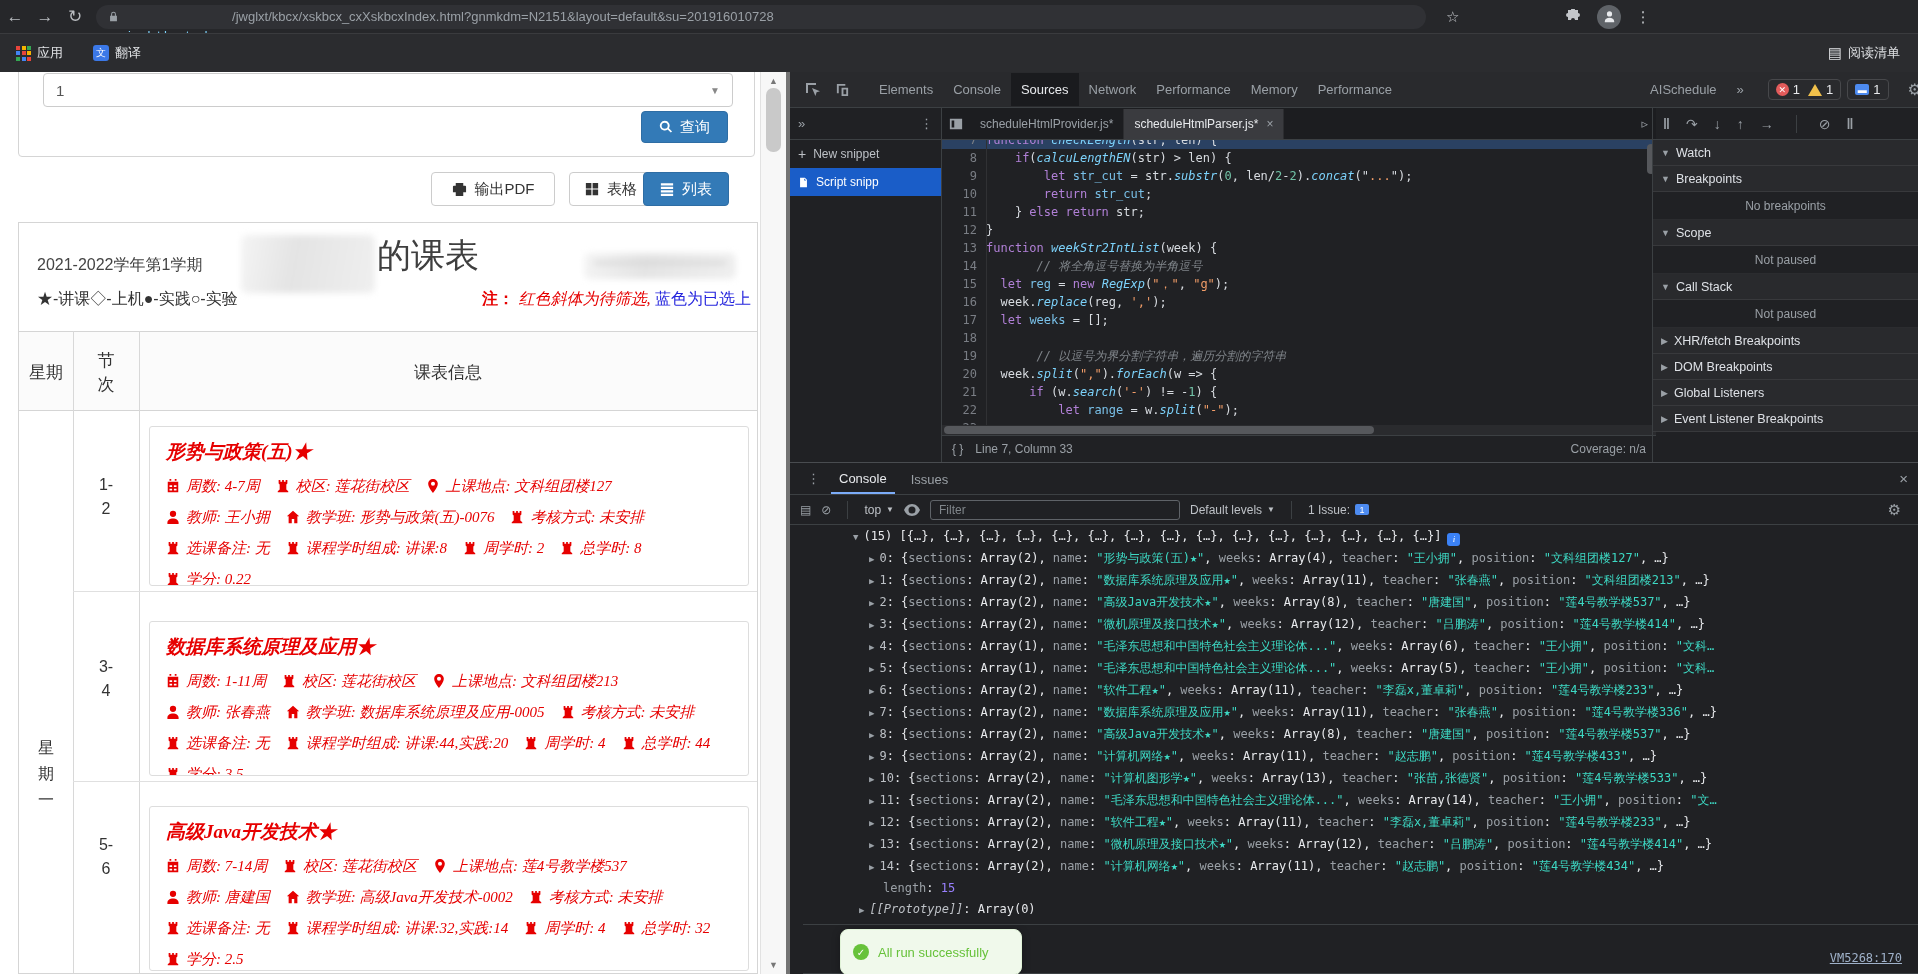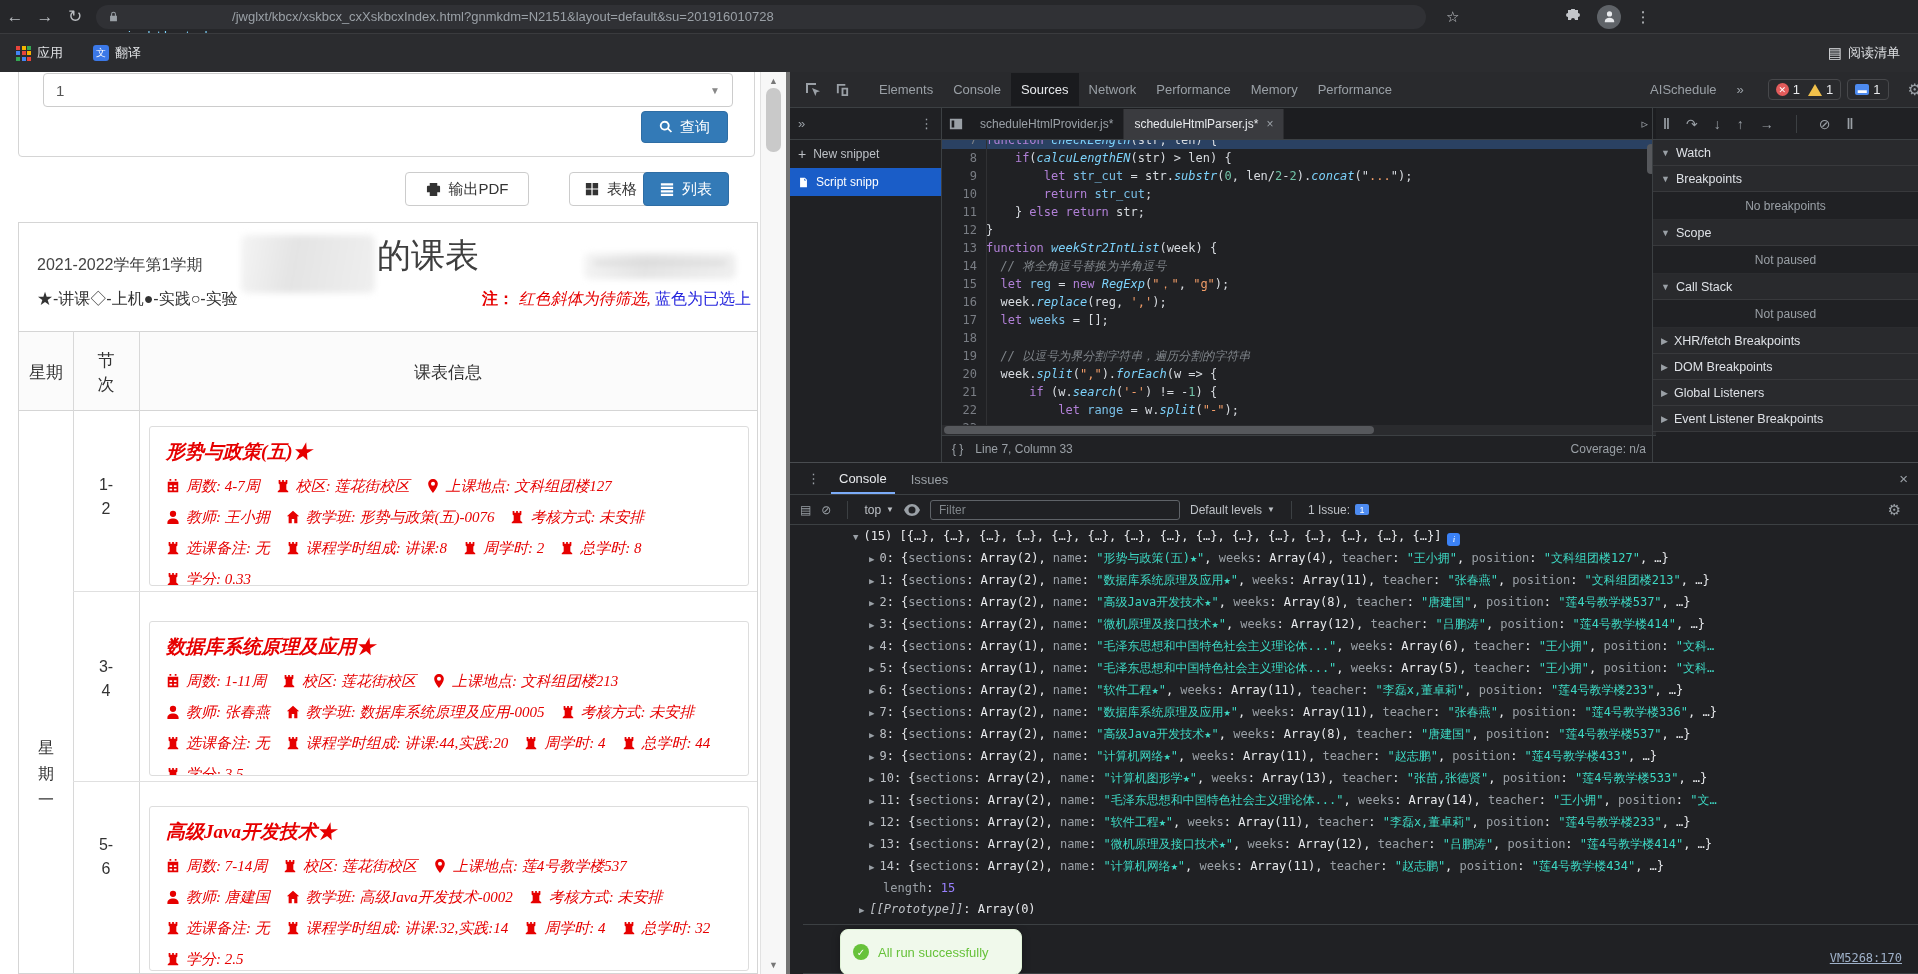--- a/index.html
+++ b/index.html
@@ -31,21 +31,21 @@
     border:1px solid #d5d5d5; border-radius:4px; }
   #week-select { position:absolute; left:24px; top:14px; width:690px; height:34px; border:1px solid #ccc;
     border-radius:4px; display:flex; align-items:center; padding:0 12px; font-size:15px; color:#555; cursor:pointer; }
   #week-select .caret { margin-left:auto; color:#888; font-size:10px; }
   #query-btn { position:absolute; left:622px; top:52px; width:87px; height:32px; background:#337ab7;
     border:1px solid #2e6da4; border-radius:4px; color:#fff; font-size:15px; display:flex; gap:7px;
     align-items:center; justify-content:center; cursor:pointer; }
   .pg-btn { position:absolute; top:100px; height:34px; background:#fff; border:1px solid #ccc; border-radius:4px;
     color:#333; font-size:15px; display:flex; gap:8px; align-items:center; justify-content:center; cursor:pointer; }
   .pg-btn svg { fill:#333; }
-  #btn-pdf { left:405px; width:124px; }
+  #btn-pdf { left:431px; width:124px; }
   #btn-table { left:569px; width:84px; }
   #btn-list { left:643px; width:86px; background:#337ab7; border-color:#2e6da4; color:#fff; }
   #btn-list svg { fill:#fff; }
   #sched { position:absolute; left:18px; top:150px; width:740px; height:752px; border:1px solid #d5d5d5; }
   #sem { position:absolute; left:18px; top:32px; font-size:16px; color:#444; }
   #legend { position:absolute; left:18px; top:66px; font-size:16px; color:#333; }
   #sched-title { position:absolute; left:358px; top:10px; font-size:34px; color:#3f3f3f; }
   .blob { position:absolute; background:linear-gradient(100deg,#f4f4f4,#e4e4e4 40%,#efefef);
     filter:blur(3px); border-radius:6px; }
   #blob-name { left:222px; top:12px; width:134px; height:58px; }
@@ -118,21 +118,21 @@
   #ftabs .right-ic { margin-left:auto; margin-right:8px; }
   #code { position:absolute; top:32px; left:0; right:0; bottom:27px; overflow:hidden;
     font-family:"DejaVu Sans Mono","Liberation Mono",monospace; font-size:12px; line-height:18px; }
   #gutterline { position:absolute; left:44px; top:0; bottom:0; width:1px; background:#303134; }
   .cl { display:flex; height:18px; white-space:pre; }
   .ln { flex:0 0 44px; text-align:right; padding-right:9px; color:#7a7e85; cursor:pointer; }
   .cx { color:#d7dbe0; }
   #sliver { height:9px; overflow:hidden; }
   #sliver .cl { margin-top:-9px; background:#2a4162; }
   .tk-k{color:#b180d7;} .tk-f{color:#7dd3fc;font-style:italic;} .tk-v{color:#79c0e8;} .tk-s{color:#f29d68;}
-  .tk-n{color:#72c3a7;} .tk-c{color:#80868b; font-style:italic;} .tk-p{color:#d7dbe0;}
+  .tk-n{color:#72c3a7;} .tk-c{color:#80868b; font-style:italic;margin-left:36px;} .tk-p{color:#d7dbe0;}
   #hscroll { position:absolute; left:0; right:0; bottom:27px; height:10px; background:#2a2b2e; }
   #hscroll .th2 { position:absolute; left:2px; top:1px; height:8px; width:430px; background:#56585c; border-radius:4px; cursor:pointer; }
   #vscroll { position:absolute; right:0; top:32px; bottom:37px; width:10px; }
   #vscroll .th2 { position:absolute; top:4px; left:1px; width:8px; height:30px; background:#56585c; border-radius:4px; cursor:pointer; }
   #estatus { position:absolute; left:0; right:0; bottom:0; height:27px; border-top:1px solid #3c4043;
     display:flex; align-items:center; padding:0 10px; font-size:12px; color:#9aa0a6; }
   #estatus .cov { margin-left:auto; }
   #dbg { position:absolute; right:0; top:0; width:266px; height:100%; border-left:1px solid #3c4043; overflow:hidden; }
   #dbg-controls { height:32px; border-bottom:1px solid #3c4043; display:flex; align-items:center; padding:0 10px; gap:16px; }
   #dbg-controls span { color:#9aa0a6; font-size:14px; cursor:pointer; }
@@ -317,21 +317,21 @@
                 </svg></span><span>考核方式: 未安排</span></span><span class="seg"><span class="ic"><svg width="14" height="14" viewBox="0 0 16 16">
                   <path d="M3 1h2v2h2V1h2v2h2V1h2v4l-1.2 1.2V12l2.2 2v1H2v-1l2.2-2V6.2L3 5V1z"></path>
                 </svg></span><span>选课备注: 无</span></span><span class="seg"><span class="ic"><svg width="14" height="14" viewBox="0 0 16 16">
                   <path d="M3 1h2v2h2V1h2v2h2V1h2v4l-1.2 1.2V12l2.2 2v1H2v-1l2.2-2V6.2L3 5V1z"></path>
                 </svg></span><span>课程学时组成: 讲课:8</span></span><span class="seg"><span class="ic"><svg width="14" height="14" viewBox="0 0 16 16">
                   <path d="M3 1h2v2h2V1h2v2h2V1h2v4l-1.2 1.2V12l2.2 2v1H2v-1l2.2-2V6.2L3 5V1z"></path>
                 </svg></span><span>周学时: 2</span></span><span class="seg"><span class="ic"><svg width="14" height="14" viewBox="0 0 16 16">
                   <path d="M3 1h2v2h2V1h2v2h2V1h2v4l-1.2 1.2V12l2.2 2v1H2v-1l2.2-2V6.2L3 5V1z"></path>
                 </svg></span><span>总学时: 8</span></span><span class="seg"><span class="ic"><svg width="14" height="14" viewBox="0 0 16 16">
                   <path d="M3 1h2v2h2V1h2v2h2V1h2v4l-1.2 1.2V12l2.2 2v1H2v-1l2.2-2V6.2L3 5V1z"></path>
-                </svg></span><span>学分: 0.33</span></span></div>
+                </svg></span><span>学分: 0.22</span></span></div>
         </div>
         <div class="period" style="top: 432px;">
           <div>3-</div>
           <div>4</div>
         </div>
         <div class="course" style="top: 398px; height: 155px;">
           <div class="ct">数据库系统原理及应用★</div>
           <div class="cd"><span class="seg"><span class="ic"><svg width="14" height="14" viewBox="0 0 16 16">
                   <path d="M4 0h2v2H4zM10 0h2v2h-2zM2 3h12v12H2V3zm2 4v2h3V7H4zm5 0v2h3V7H9zm-5 4v2h3v-2H4zm5 0v2h3v-2H9z"></path>
                 </svg></span><span>周数: 1-11周</span></span><span class="seg"><span class="ic"><svg width="14" height="14" viewBox="0 0 16 16">

